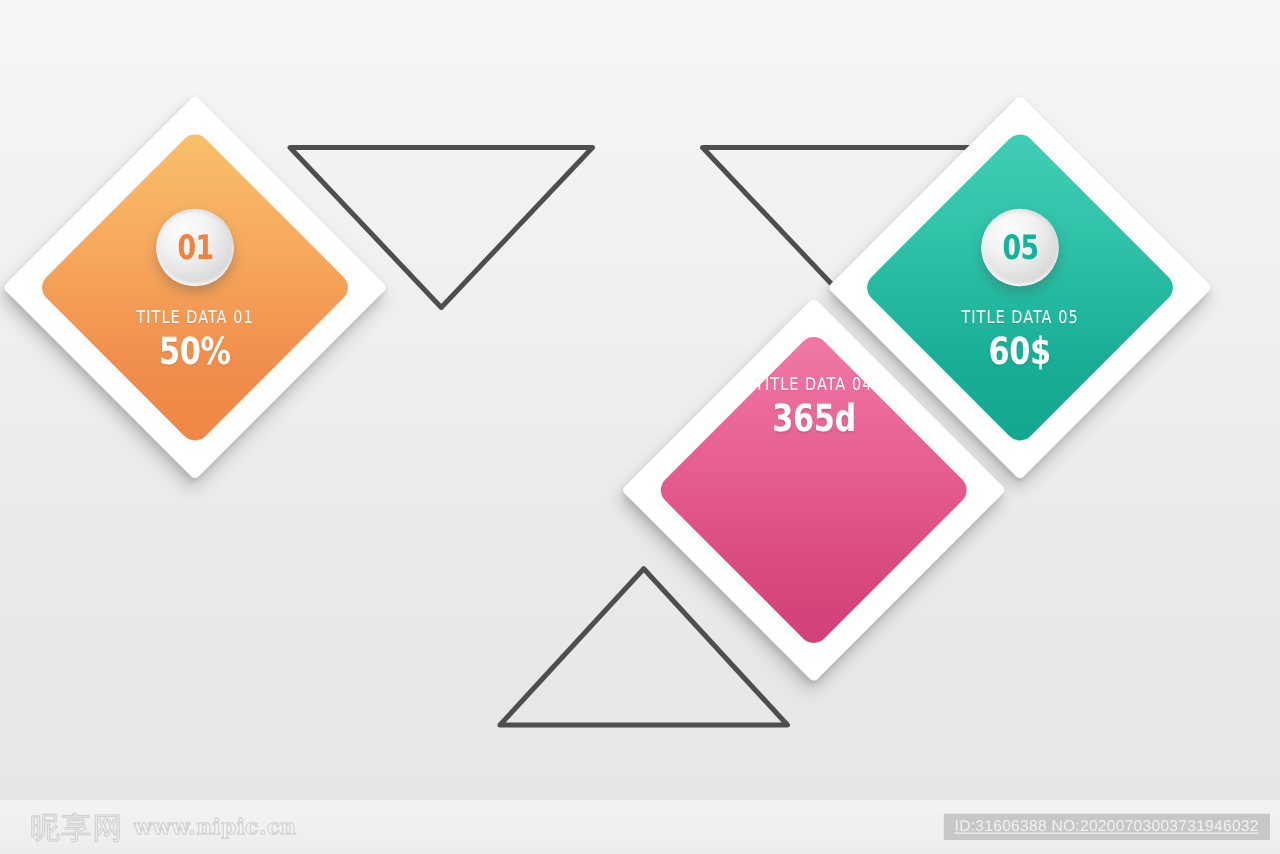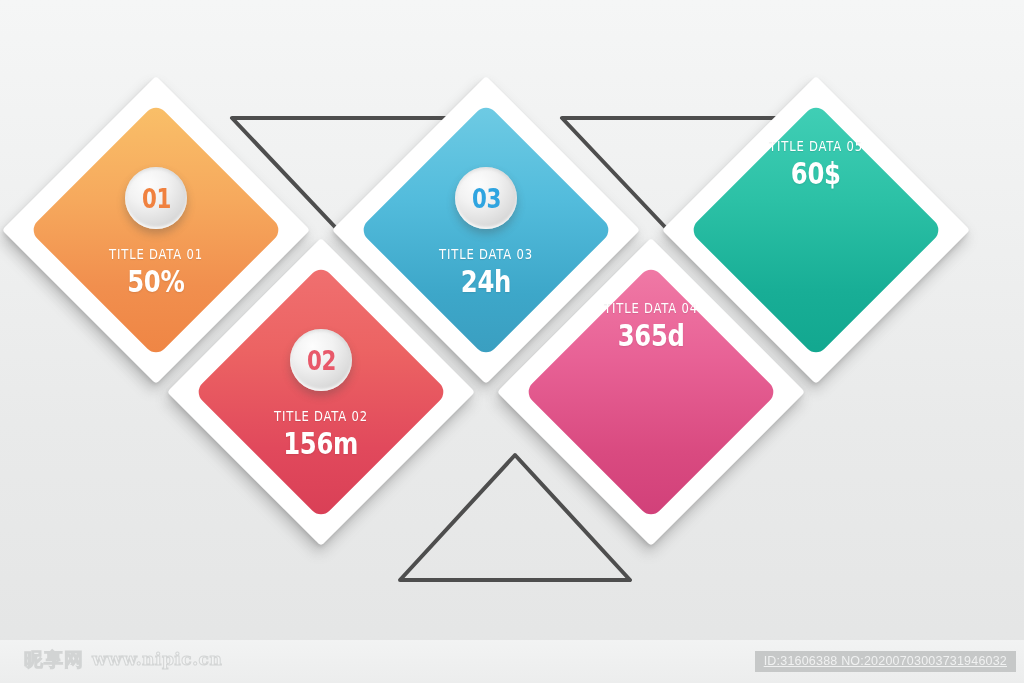--- a/index.html
+++ b/index.html
@@ -153,22 +153,22 @@
     position: absolute;
     left: 24px;
     top: 10px;
     display: flex;
     align-items: center;
     gap: 8px;
   }
 
   #wm-cn {
     font-family: "DejaVu Sans", sans-serif;
-    font-size: 19px;
-    font-weight: bold;
+    font-size: 24px;
+    font-weight: normal;
     color: #f2f3f3;
     -webkit-text-stroke: 1px #d2d4d4;
     letter-spacing: 1px;
     line-height: 1;
   }
 
   #wm-url {
     font-family: "DejaVu Serif", serif;
     font-size: 17px;
     font-weight: bold;
@@ -214,52 +214,33 @@
     <div class="card-color c01"></div>
     <div class="card-content">
       <div class="badge">
         <span class="badge-num n01">01</span>
       </div>
       <div class="card-title">TITLE DATA 01</div>
       <div class="card-value">50%</div>
     </div>
   </div>
 
-  <div class="card" style="left:377px; top:121px; z-index:10;">
-    <div class="card-white"></div>
-    <div class="card-color c03"></div>
-    <div class="card-content">
-      <div class="badge">
-        <span class="badge-num n03">03</span>
-      </div>
-      <div class="card-title">TITLE DATA 03</div>
-      <div class="card-value">24h</div>
-    </div>
-  </div>
 
   <div class="card" style="left:707px; top:121px; z-index:10;">
     <div class="card-white"></div>
     <div class="card-color c05"></div>
     <div class="card-content">
+      <div class="badge">
+        <span class="badge-num n05">05</span>
+      </div>
       <div class="card-title">TITLE DATA 05</div>
       <div class="card-value">60$</div>
     </div>
   </div>
 
-  <div class="card" style="left:212px; top:283px; z-index:20;">
-    <div class="card-white"></div>
-    <div class="card-color c02"></div>
-    <div class="card-content">
-      <div class="badge">
-        <span class="badge-num n02">02</span>
-      </div>
-      <div class="card-title">TITLE DATA 02</div>
-      <div class="card-value">156m</div>
-    </div>
-  </div>
 
   <div class="card" style="left:542px; top:283px; z-index:20;">
     <div class="card-white"></div>
     <div class="card-color c04"></div>
     <div class="card-content">
       <div class="card-title">TITLE DATA 04</div>
       <div class="card-value">365d</div>
     </div>
   </div>
 

